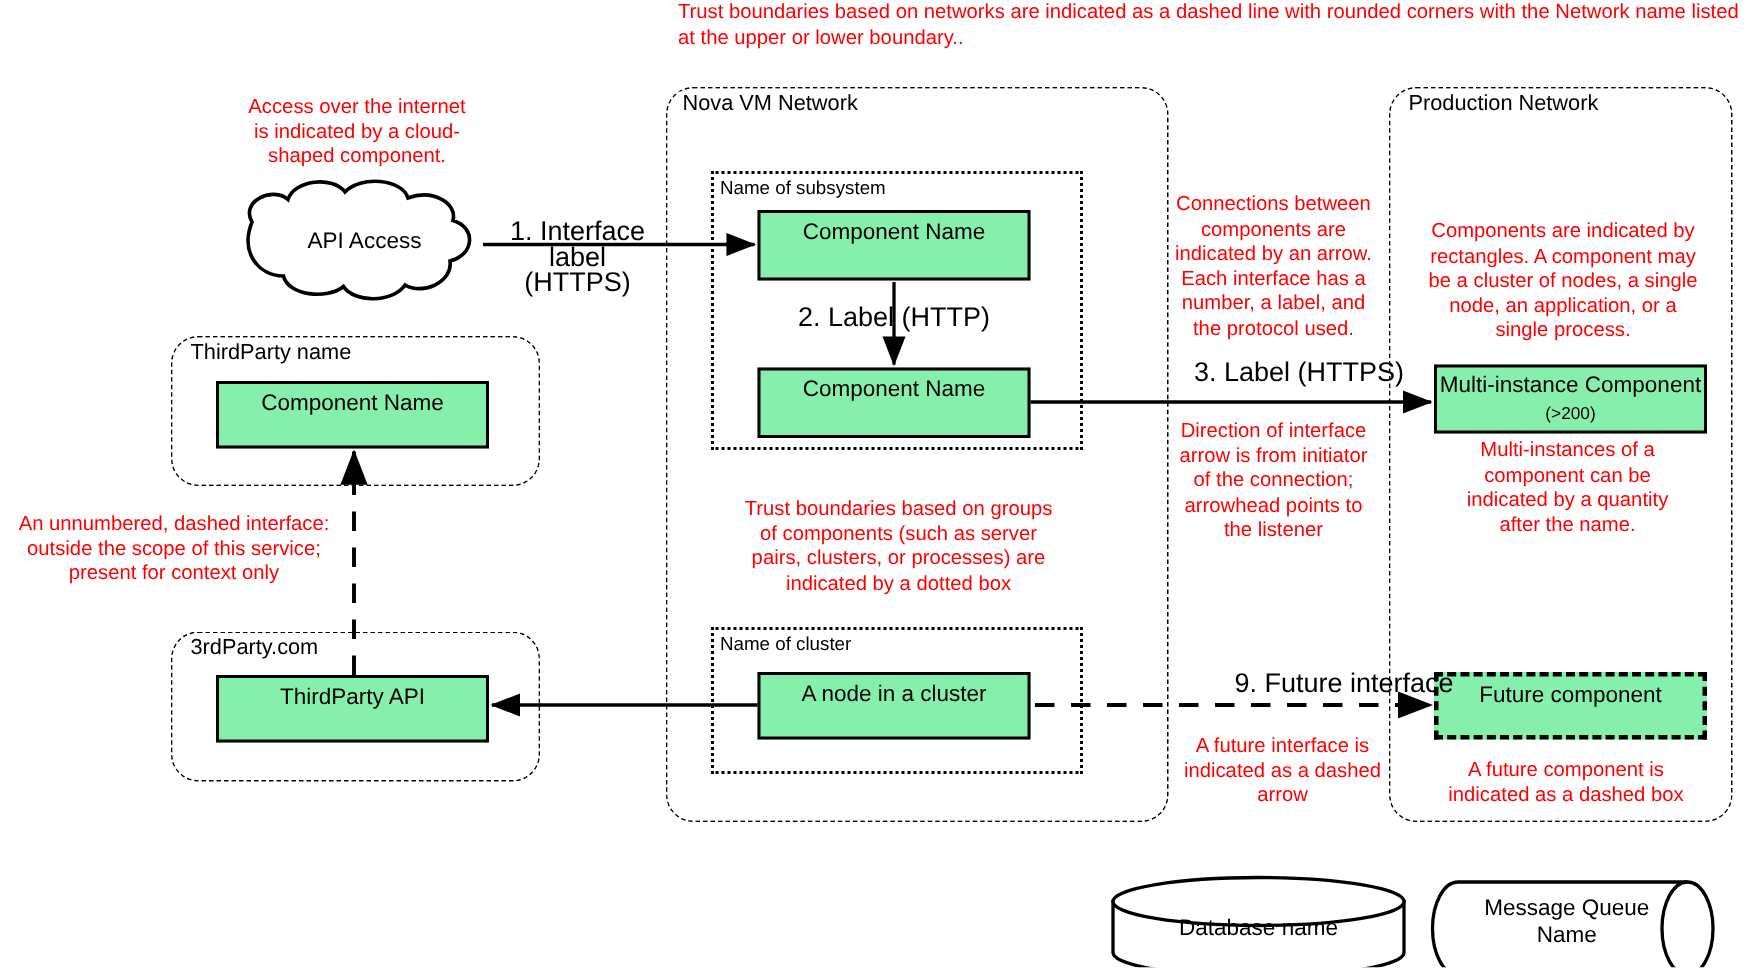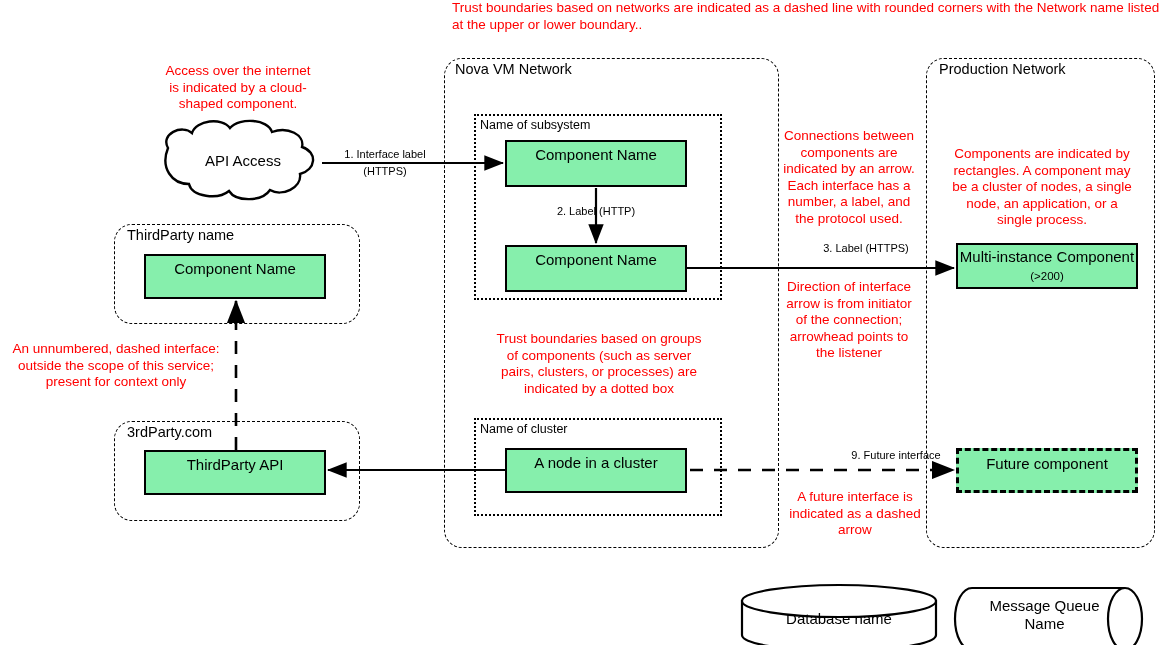--- a/index.html
+++ b/index.html
@@ -27,21 +27,21 @@
     line-height: 16.5px;
     text-align: center;
     white-space: pre-line;
   }
   .note.left-al { text-align: left; }
 
   
   .blk {
     position: absolute;
     color: #000000;
-    font-size: 11px;
+    font-size: 18px;
     line-height: 17px;
     white-space: pre-line;
   }
   .blk.ctr { text-align: center; }
 
   
   .network {
     position: absolute;
     border: 1.6px dashed #000000;
     border-radius: 18px;
@@ -228,28 +228,34 @@
 of the connection;
 arrowhead points to
 the listener</div>
 
   <div class="note" style="left:934px; top:146px; width:216px;">Components are indicated by
 rectangles.  A component may
 be a cluster of nodes, a single
 node, an application, or a
 single process.</div>
 
+  <div class="note" style="left:950px; top:292px; width:190px;">Multi-instances of a
+component can be
+indicated by a quantity
+after the name.</div>
 
   <div class="note" style="left:0px; top:341px; width:232px;">An unnumbered, dashed interface:
 outside the scope of this service;
 present for context only</div>
 
   <div class="note" style="left:466px; top:331px; width:266px;">Trust boundaries based on groups
 of components (such as server
 pairs, clusters, or processes) are
 indicated by a dotted box</div>
 
   <div class="note" style="left:775px; top:489px; width:160px;">A future interface is
 indicated as a dashed
 arrow</div>
 
+  <div class="note" style="left:938px; top:505px; width:212px;">A future component is
+indicated as a dashed box</div>
 
 </div>
 
 </body></html>

